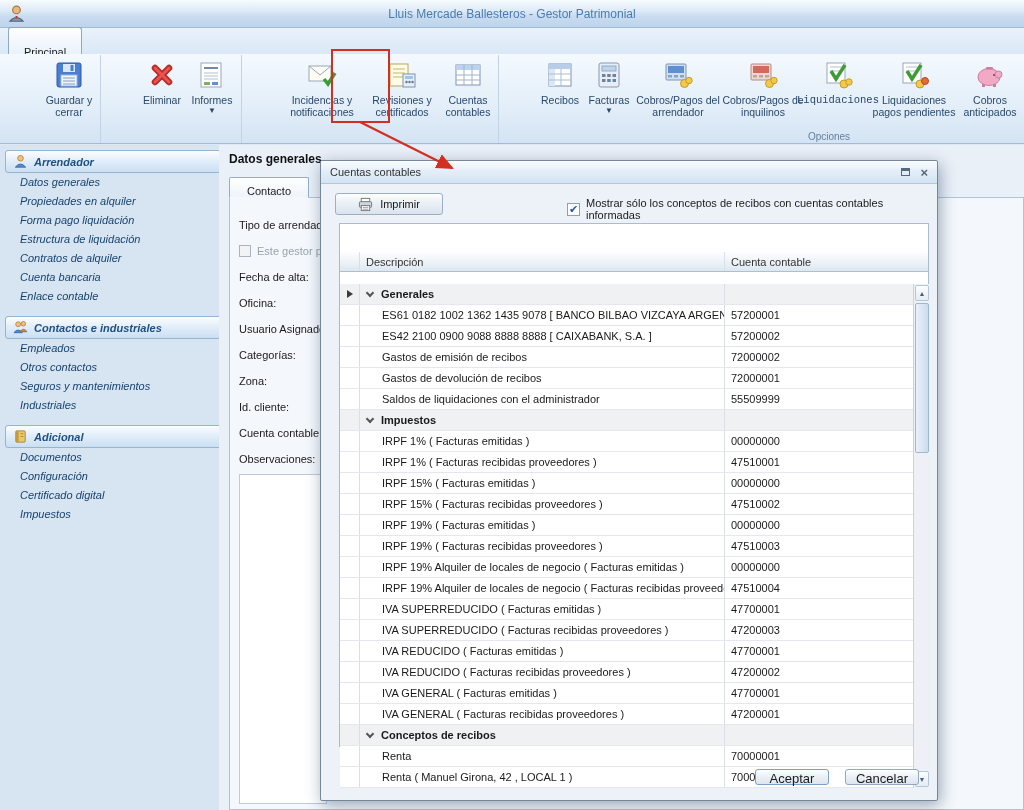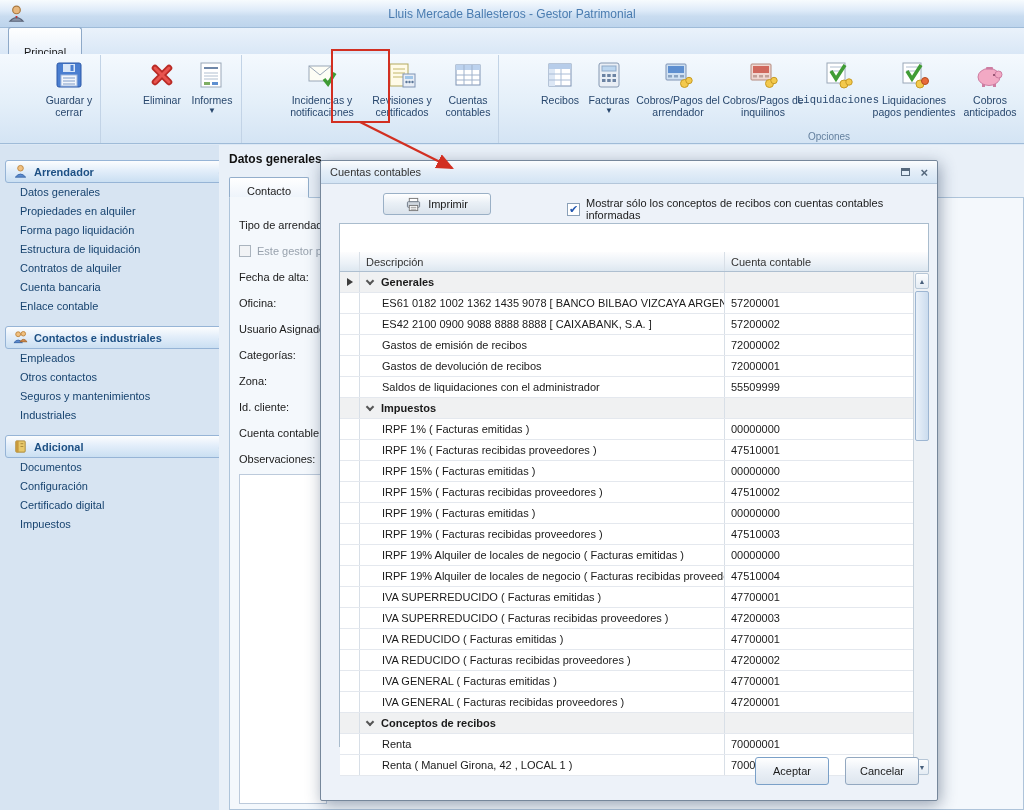--- a/index.html
+++ b/index.html
@@ -28,21 +28,21 @@
   .rbtns{display:flex;flex:1;align-items:flex-start;margin-left:36px;}
   .rbtn{display:flex;flex-direction:column;align-items:center;padding:4px 1px 2px;height:74px;cursor:default;}
   .ricon{width:32px;height:32px;flex:0 0 32px;}
   .ricon svg{width:32px;height:32px;display:block;}
   .rlabel{margin-top:3px;font-size:10.5px;line-height:1.18;text-align:center;color:#29486e;}
   .rdrop{font-size:8px;color:#29486e;margin-top:1px;line-height:1;}
   .rglabel{height:13px;font-size:10px;color:#64809f;text-align:center;line-height:13px;}
 
   
   .sidebar{position:absolute;top:145px;left:0;width:240px;bottom:0;background:#d7e4f2;
-    border-right:1px solid #a3bbd4;padding:15px 5px;}
+    border-right:1px solid #a3bbd4;padding:5px 5px;font-style:italic;}
   .sgroup{margin-bottom:10px;}
   .sghead{height:23px;display:flex;align-items:center;gap:6px;padding:0 7px;
     background:linear-gradient(#fcfdfe,#e3eefa 45%,#cadff2);border:1px solid #96b4d6;border-radius:3px;
     color:#1d5084;font-weight:bold;cursor:default;}
   .sicon{width:15px;height:15px;}
   .sicon svg{width:15px;height:15px;display:block;}
   .chev-up{margin-left:auto;width:6px;height:6px;border-left:2px solid #4a6e9e;border-top:2px solid #4a6e9e;
     transform:rotate(45deg);margin-top:3px;}
   .sitem{padding:3px 4px 3px 15px;color:#17436f;cursor:default;line-height:13px;}
 
@@ -64,57 +64,57 @@
   .dialog{position:absolute;left:320px;top:160px;width:618px;height:641px;background:#edf2f9;
     border:1px solid #76879b;border-radius:2px;box-shadow:2px 4px 16px rgba(40,60,90,.45);z-index:10;}
   .dtitlebar{position:absolute;top:0;left:0;right:0;height:23px;
     background:linear-gradient(#fbfdfe,#e4eef8 45%,#d3e4f4);border-bottom:1px solid #b3c6da;
     border-radius:2px 2px 0 0;display:flex;align-items:center;padding:0 9px;color:#333;}
   .dctrl{margin-left:auto;display:flex;gap:10px;align-items:center;color:#55687c;}
   .pin-glyph{width:9px;height:8px;border:1px solid #55687c;border-top-width:3px;display:inline-block;}
   .close-glyph{font-size:13px;line-height:13px;font-weight:bold;}
   .print-btn{position:absolute;left:14px;top:32px;width:108px;height:22px;display:flex;align-items:center;
     justify-content:center;gap:7px;background:linear-gradient(#ffffff,#eaf0f6 45%,#dae3ec);
-    border:1px solid #9ab0c6;border-radius:3px;font-family:inherit;font-size:11px;color:#1a1a1a;margin-left:48px;}
+    border:1px solid #9ab0c6;border-radius:3px;font-family:inherit;font-size:11px;color:#1a1a1a;}
   .print-btn svg{width:15px;height:15px;}
   .chklabel{position:absolute;left:246px;top:36px;display:flex;align-items:center;gap:6px;cursor:default;}
   .chkbox{width:13px;height:13px;background:#fff;border:1px solid #8aa0b8;display:flex;align-items:center;
     justify-content:center;color:#2458b0;font-size:11px;line-height:1;flex:0 0 13px;}
 
   
   .dtable{position:absolute;left:18px;top:62px;width:590px;height:524px;border:1px solid #a9bccd;
     background:#fff;display:flex;flex-direction:column;}
   .thead{display:flex;height:20px;background:linear-gradient(#fdfdfe,#ebf1f7 60%,#dde7f0);
     border-bottom:1px solid #aebfd0;color:#333;flex:0 0 20px;margin-top:28px;}
   .tcell{padding:0 6px;display:flex;align-items:center;overflow:hidden;white-space:nowrap;}
   .tcell.ind{width:20px;flex:0 0 20px;padding:0;justify-content:center;border-right:1px solid #d8dfe7;}
   .tcell.desc{width:365px;flex:0 0 365px;border-right:1px solid #d8dfe7;}
   .tcell.acct{flex:1;}
-  .tbodywrap{flex:1;display:flex;}
+  .tbodywrap{flex:1;display:flex;margin-top:12px;}
   .rows{width:573px;flex:0 0 573px;}
   .trow{display:flex;height:21px;border-bottom:1px solid #e4e8ee;background:#fff;}
   .trow .tcell.desc{padding-left:22px;}
   .trow.grow{background:#f0f1f2;font-weight:bold;}
   .trow.grow .tcell.desc{padding-left:7px;}
   .chev-dn{width:6px;height:6px;border-right:2px solid #555;border-bottom:2px solid #555;
     transform:rotate(45deg);margin-right:8px;margin-top:-3px;flex:0 0 6px;}
   .seltri{width:0;height:0;border-left:6px solid #3c3c3c;border-top:4px solid transparent;border-bottom:4px solid transparent;}
 
   
   .vscroll{width:17px;flex:0 0 17px;background:#edf1f5;border-left:1px solid #c9d4de;
     display:flex;flex-direction:column;}
   .sbtn{height:16px;flex:0 0 16px;display:flex;align-items:center;justify-content:center;font-size:7px;
     color:#48607c;background:linear-gradient(#fcfdfe,#e4ecf4);border:1px solid #b6c6d6;border-radius:2px;margin:1px;}
   .sthumb{height:150px;margin:1px;background:linear-gradient(90deg,#eaf1f9,#cbdcee);
     border:1px solid #9db6d2;border-radius:2px;}
   .sbtn.down{margin-top:auto;}
 
   .dfooter{position:absolute;bottom:15px;right:18px;display:flex;gap:16px;}
-  .btn{min-width:74px;height:28px;background:linear-gradient(#ffffff,#ecf1f7 45%,#dde5ee);
-    border:1px solid #93a8c0;border-radius:3px;font-size:11px;color:#1a1a1a;font-family:inherit;}
+  .btn{min-width:74px;height:16px;background:linear-gradient(#ffffff,#ecf1f7 45%,#dde5ee);
+    border:1px solid #93a8c0;border-radius:3px;font-size:13px;color:#1a1a1a;font-family:inherit;}
   .btn.accept{border-color:#7aa0c8;}
 
   
   .redbox{position:absolute;left:331px;top:49px;width:59px;height:74px;border:2px solid #d22f21;z-index:30;}
   .redarrow{position:absolute;left:350px;top:118px;width:125px;height:62px;z-index:30;pointer-events:none;}
 </style>
 </head>
 <body>
 
 <div class="titlebar">

